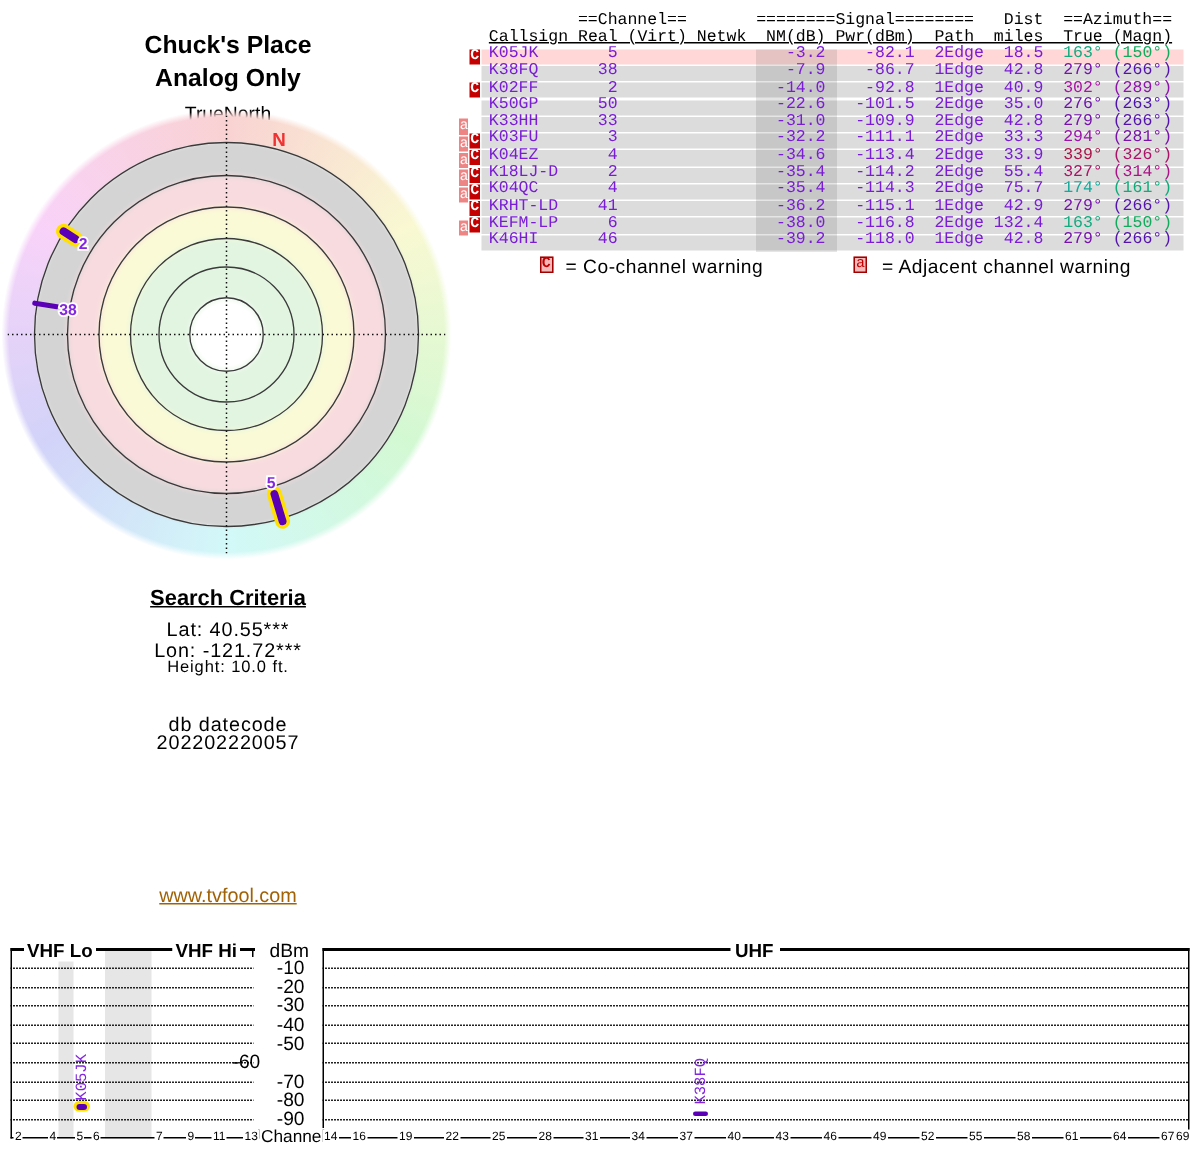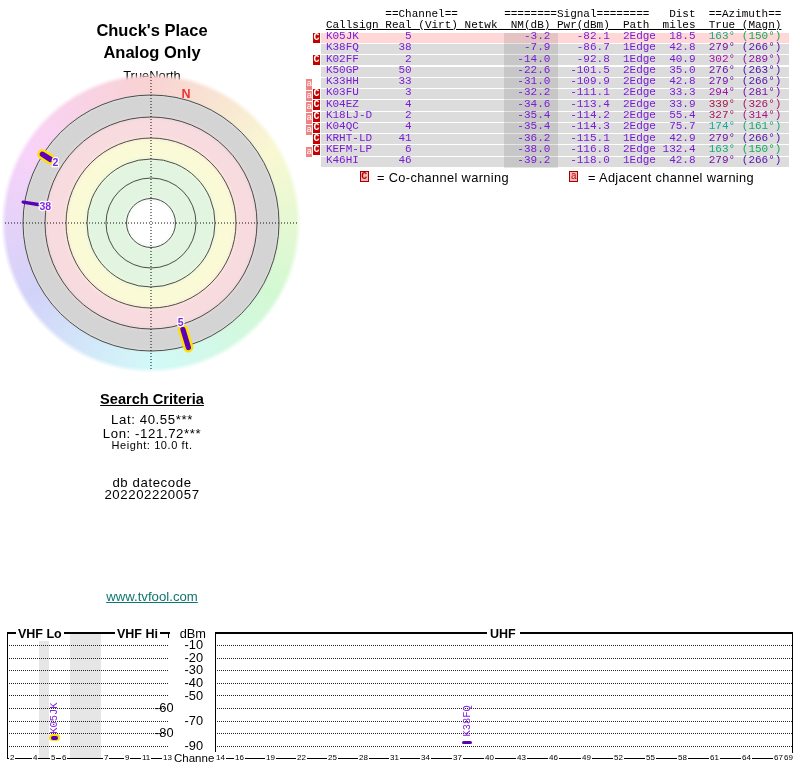--- a/index.html
+++ b/index.html
@@ -69,21 +69,21 @@
 <text x="34.5" y="133.2" class="ml">38</text>
 <text x="172.8" y="248.5" class="ml">5</text>
 </svg>
 
 <div class="ctr" style="top:391px;font-size:14.6px;font-weight:bold"><span style="text-decoration:underline">Search Criteria</span></div>
 <div class="ctr" style="top:412.2px;font-size:13.2px;letter-spacing:0.6px">Lat: 40.55***</div>
 <div class="ctr" style="top:425.6px;font-size:13.2px;letter-spacing:0.6px">Lon: -121.72***</div>
 <div class="ctr" style="top:438.6px;font-size:11px;letter-spacing:0.6px">Height: 10.0 ft.</div>
 <div class="ctr" style="top:474.8px;font-size:13.2px;letter-spacing:0.6px">db datecode</div>
 <div class="ctr" style="top:486.8px;font-size:13.2px;letter-spacing:0.6px">202202220057</div>
-<div class="ctr" style="top:589.2px;font-size:13.2px"><span style="color:#0f766e;text-decoration:underline">www.tvfool.com</span></div>
+<div class="ctr" style="top:589.2px;font-size:13.2px"><span style="color:#a16207;text-decoration:underline">www.tvfool.com</span></div>
 
 <div style="position:absolute;left:321px;top:32.7px;width:468px;height:10.3px;background:#ffd7d7"></div>
 <div class="wc" style="left:312.8px;top:32.7px">C</div>
 <div style="position:absolute;left:321px;top:44.0px;width:468px;height:10.3px;background:#dcdcdc"></div>
 <div style="position:absolute;left:321px;top:55.2px;width:468px;height:10.3px;background:#dcdcdc"></div>
 <div class="wc" style="left:312.8px;top:55.2px">C</div>
 <div style="position:absolute;left:321px;top:66.5px;width:468px;height:10.3px;background:#dcdcdc"></div>
 <div style="position:absolute;left:321px;top:77.8px;width:468px;height:10.3px;background:#dcdcdc"></div>
 <div class="wa" style="left:306.2px;top:79.4px">a</div>
 <div style="position:absolute;left:321px;top:89.0px;width:468px;height:10.3px;background:#dcdcdc"></div>
@@ -161,21 +161,21 @@
 <div class="sld" style="left:172.3px;top:752.5px;width:1.3px;height:6px"></div>
 <div class="sld" style="left:215px;top:757.5px;width:578px;height:1.8px"></div>
 <div class="dbm" style="left:158px;top:626.2px;width:48px;text-align:right">dBm</div>
 <div class="dbm" style="left:155px;top:637.2px;width:48px;text-align:right">-10</div>
 <div class="dbm" style="left:155px;top:649.8px;width:48px;text-align:right">-20</div>
 <div class="dbm" style="left:155px;top:662.4px;width:48px;text-align:right">-30</div>
 <div class="dbm" style="left:155px;top:675.0px;width:48px;text-align:right">-40</div>
 <div class="dbm" style="left:155px;top:687.6px;width:48px;text-align:right">-50</div>
 <div class="dbm" style="left:155px;top:700.2px;width:48px;text-align:left">-60</div>
 <div class="dbm" style="left:155px;top:712.8px;width:48px;text-align:right">-70</div>
-<div class="dbm" style="left:155px;top:725.4px;width:48px;">-80</div>
+<div class="dbm" style="left:155px;top:725.4px;width:48px;text-align:right">-80</div>
 <div class="dbm" style="left:155px;top:738.0px;width:48px;text-align:right">-90</div>
 <div class="chl" style="left:173px;top:752.4px">Channel</div>
 <div class="tick" style="left:9px;top:753.2px">2</div>
 <div class="tick" style="left:32px;top:753.2px">4</div>
 <div class="tick" style="left:50px;top:753.2px">5</div>
 <div class="tick" style="left:61px;top:753.2px">6</div>
 <div class="tick" style="left:103px;top:753.2px">7</div>
 <div class="tick" style="left:124px;top:753.2px">9</div>
 <div class="tick" style="left:141px;top:753.2px">11</div>
 <div class="tick" style="left:162px;top:753.2px">13</div>

